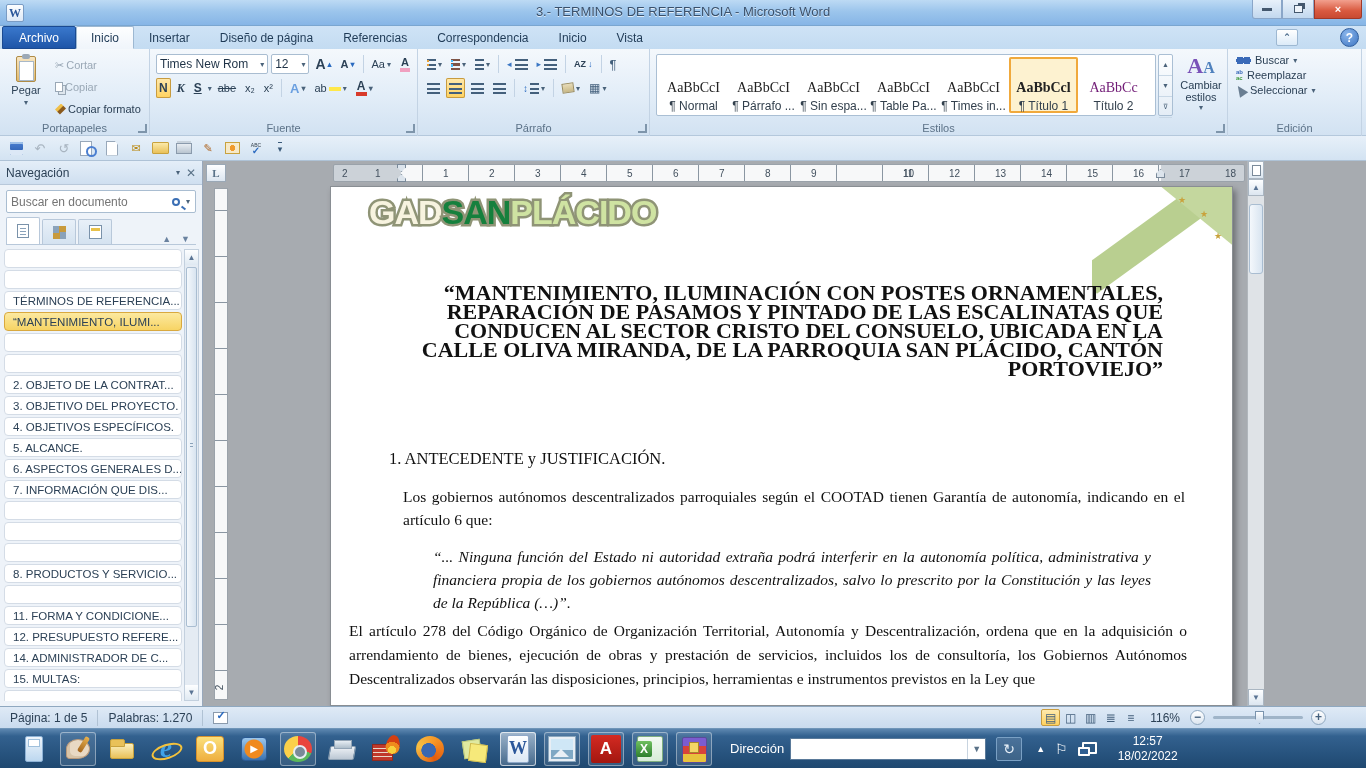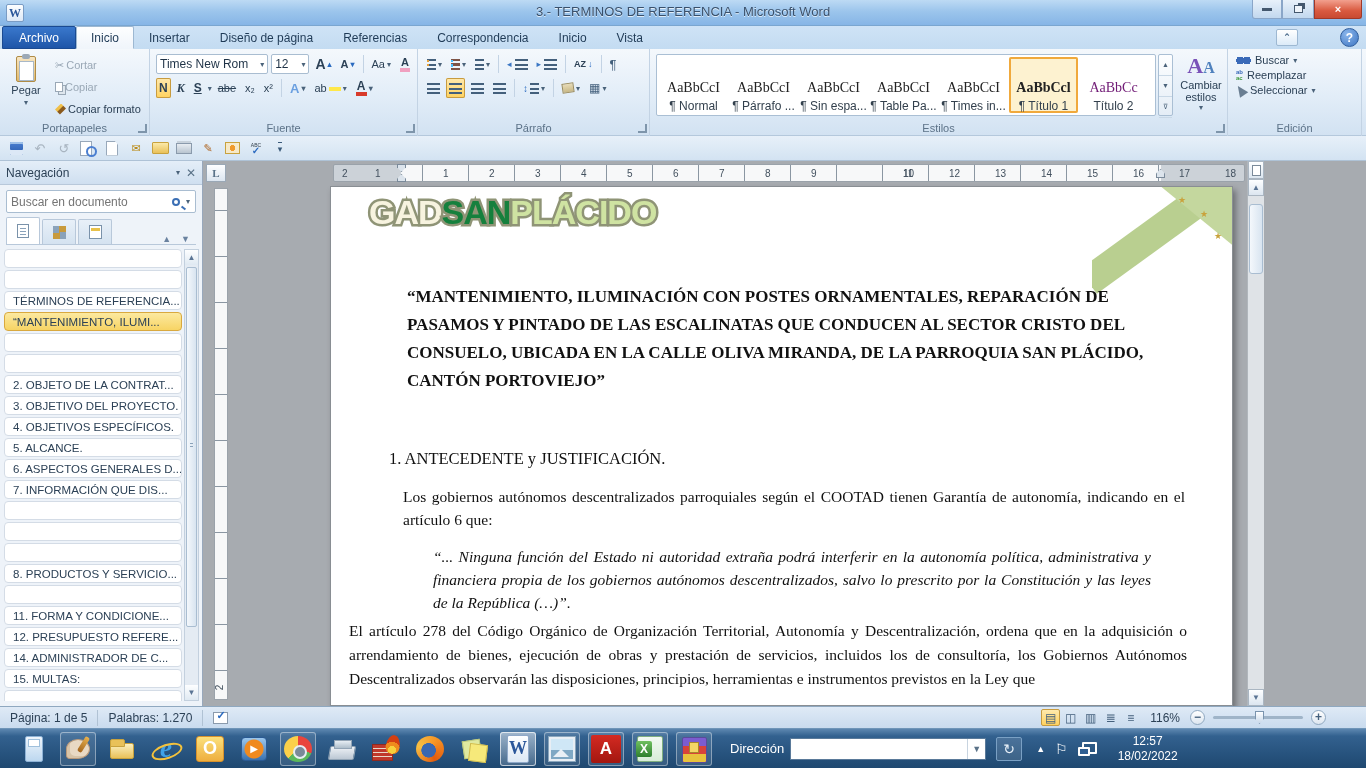--- a/index.html
+++ b/index.html
@@ -154,21 +154,21 @@
   #page{position:absolute;left:330px;top:25px;width:903px;height:520px;background:#fff;border:1px solid #898e93;
     box-shadow:3px 4px 6px rgba(0,0,0,.35);overflow:hidden;font-family:"Liberation Serif",serif;color:#111}
   #logo{position:absolute;left:38px;top:8px;font:900 34px/34px "Liberation Sans",sans-serif;letter-spacing:-1px;
     -webkit-text-stroke:5px #8f9476;paint-order:stroke fill;white-space:nowrap}
   #logo .g1{color:#f7f3df}#logo .g2{color:#15803d}#logo .g3{color:#cfe3a2}
   #corner{position:absolute;right:0;top:0;width:140px;height:120px;overflow:hidden}
   #corner .band{position:absolute;right:-46px;top:18px;width:210px;height:30px;background:#b9cf90;transform:rotate(-36deg)}
   #corner .ctri{position:absolute;right:0;top:0;width:86px;height:74px;background:#c4d79e;clip-path:polygon(18% 0,100% 0,100% 78%)}
   #corner .star{position:absolute;color:#c9a23c;font-size:9px}
   #doc-title1{position:absolute;left:0;right:30px;top:64px;text-align:center;font-size:19px;letter-spacing:.5px}
-  #doc-title2{position:absolute;left:76px;width:756px;top:96px;text-align:left;font-weight:700;font-size:17px;line-height:28px}
+  #doc-title2{position:absolute;left:76px;width:756px;top:96px;text-align:right;font-weight:700;font-size:22px;line-height:19px}
   #doc-h1{position:absolute;left:58px;top:262px;font-weight:400;font-size:16.5px}
   #doc-p1{position:absolute;left:72px;width:782px;top:298px;font-size:15.5px;line-height:23px;text-align:justify}
   #doc-quote{position:absolute;left:102px;width:718px;top:358px;font-style:italic;font-size:15.5px;line-height:23px;text-align:justify}
   #doc-p2{position:absolute;left:18px;width:838px;top:432px;font-size:15.5px;line-height:24px;text-align:justify}
   
   #vscroll{position:absolute;left:1247px;top:0;width:17px;height:545px;background:#dfe3e7;border-left:1px solid #b0b6bc;display:flex;flex-direction:column}
   #vscroll .sbtn{height:17px;background:linear-gradient(#fdfeff,#dce6f0);border:1px solid #aab6c2;text-align:center;font-size:8px;color:#5a7494;line-height:15px}
   .ruler-toggle{height:18px;background:linear-gradient(#fdfeff,#dce6f0);border:1px solid #aab6c2;display:flex;align-items:center;justify-content:center}
   .ruler-toggle i{width:9px;height:11px;background:#fff;border:1px solid #7a8a9a;display:block}
   #vscroll .track{flex:1;position:relative}

